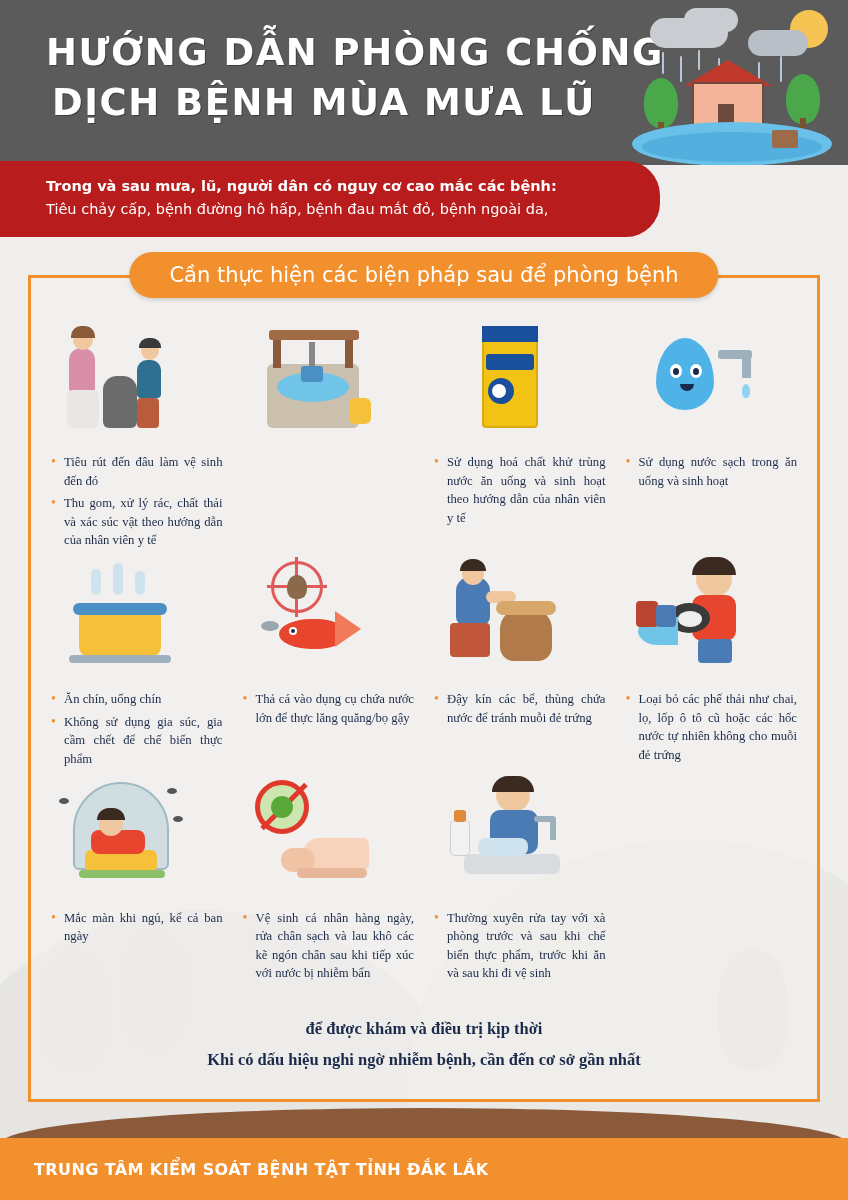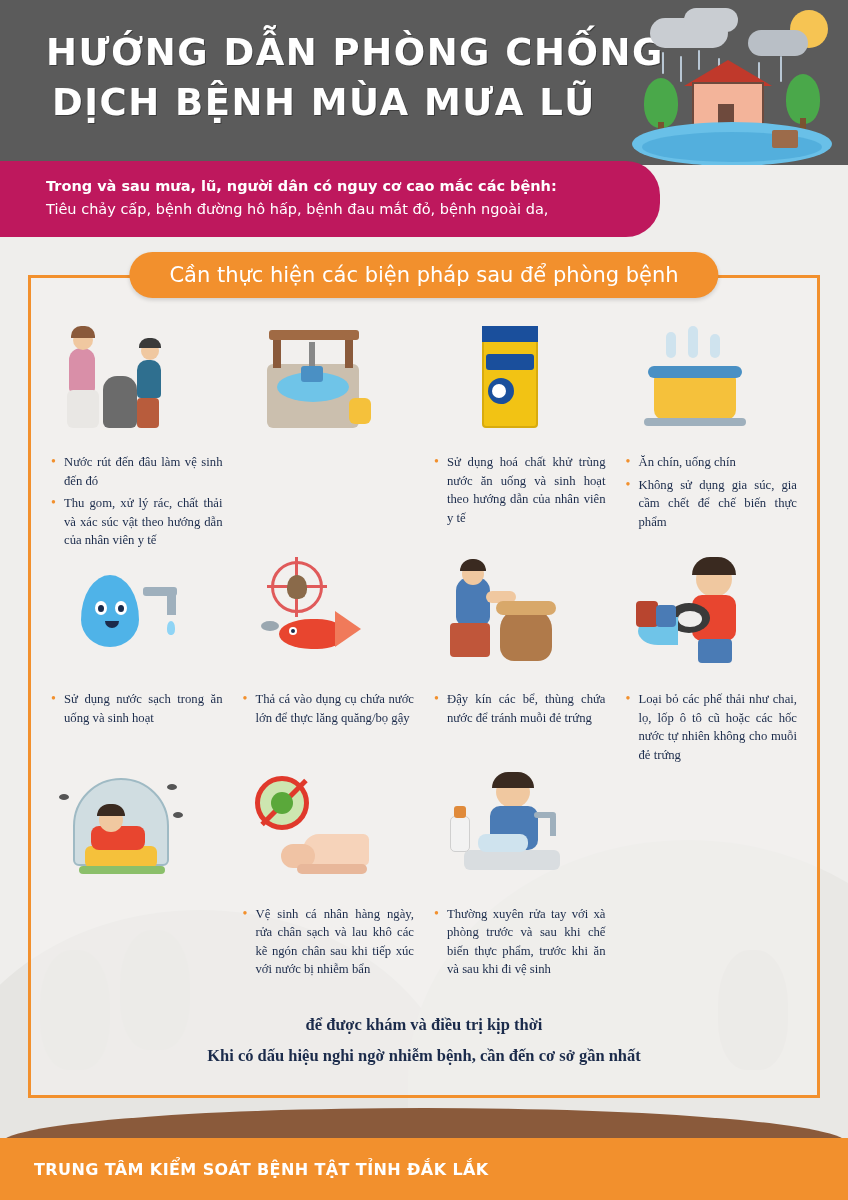--- a/index.html
+++ b/index.html
@@ -70,21 +70,21 @@
     background:#4aa8d8; border-radius:50%; opacity:.7;
   }
   .treeh { position:absolute; width:34px; height:50px; background:#4aa84a; border-radius:50% 50% 45% 45%; }
   .trunk { position:absolute; width:6px; height:18px; background:#7a5230; }
 
   
   .intro {
     position: relative; z-index: 3;
     margin-top: -4px;
     width: 660px;
-    background: #be185d;
+    background: #b91c1c;
     color: #fff;
     border-radius: 0 34px 34px 0;
     padding: 14px 34px 16px 46px;
     font-family: "DejaVu Sans", sans-serif;
     font-size: 14.5px;
     line-height: 1.6;
   }
   .intro .line1 { font-weight: bold; }
 
   
@@ -215,21 +215,21 @@
           <div class="sq" style="left:20px;top:6px;width:24px;height:12px;background:#8a5a3b;border-radius:10px 10px 0 0;"></div>
           <div class="sq" style="left:16px;top:70px;width:32px;height:38px;background:#e9e7e4;border-radius:6px;"></div>
           <div class="sq" style="left:52px;top:56px;width:34px;height:52px;background:#6b6b6b;border-radius:14px 14px 6px 6px;"></div>
           <div class="sq" style="left:86px;top:40px;width:24px;height:38px;background:#2f6f8f;border-radius:10px 10px 4px 4px;"></div>
           <div class="sq" style="left:90px;top:22px;width:18px;height:18px;background:#f0c8a0;border-radius:50%;"></div>
           <div class="sq" style="left:88px;top:18px;width:22px;height:10px;background:#3a3a3a;border-radius:9px 9px 0 0;"></div>
           <div class="sq" style="left:86px;top:78px;width:22px;height:30px;background:#b85c3c;border-radius:4px;"></div>
         </div>
       </div>
       <ul class="bullets">
-        <li>Nước rút đến đâu làm vệ sinh đến đó</li>
+        <li>Tiêu rút đến đâu làm vệ sinh đến đó</li>
         <li>Thu gom, xử lý rác, chất thải và xác súc vật theo hướng dẫn của nhân viên y tế</li>
       </ul>
     </div>
 
     <div class="cell">
       <div class="art">
         <div class="ill">
           <div class="sq" style="left:24px;top:44px;width:92px;height:64px;background:#cbbfae;border-radius:6px;"></div>
           <div class="sq" style="left:34px;top:52px;width:72px;height:30px;background:#6fc4e8;border-radius:50%;"></div>
           <div class="sq" style="left:30px;top:18px;width:8px;height:30px;background:#8a5a3b;"></div>
@@ -247,37 +247,20 @@
         <div class="ill">
           <div class="sq" style="left:48px;top:6px;width:56px;height:102px;background:#f2c314;border-radius:4px;border:2px solid #d8ab0e;"></div>
           <div class="sq" style="left:48px;top:6px;width:56px;height:16px;background:#1a4f9c;"></div>
           <div class="sq" style="left:52px;top:34px;width:48px;height:16px;background:#1a4f9c;border-radius:3px;"></div>
           <div class="sq" style="left:54px;top:58px;width:26px;height:26px;background:#1a4f9c;border-radius:50%;"></div>
           <div class="sq" style="left:58px;top:64px;width:14px;height:14px;background:#fff;border-radius:50%;"></div>
         </div>
       </div>
       <ul class="bullets">
         <li>Sử dụng hoá chất khử trùng nước ăn uống và sinh hoạt theo hướng dẫn của nhân viên y tế</li>
-      </ul>
-    </div>
-
-    <div class="cell">
-      <div class="art">
-        <div class="ill">
-          <div class="sq" style="left:40px;top:12px;width:10px;height:26px;background:#cfe3ee;border-radius:6px;"></div>
-          <div class="sq" style="left:62px;top:6px;width:10px;height:32px;background:#cfe3ee;border-radius:6px;"></div>
-          <div class="sq" style="left:84px;top:14px;width:10px;height:24px;background:#cfe3ee;border-radius:6px;"></div>
-          <div class="sq" style="left:28px;top:56px;width:82px;height:44px;background:#f5c13b;border-radius:4px 4px 10px 10px;"></div>
-          <div class="sq" style="left:22px;top:46px;width:94px;height:12px;background:#4a90c4;border-radius:6px;"></div>
-          <div class="sq" style="left:18px;top:98px;width:102px;height:8px;background:#9fb0bd;border-radius:4px;"></div>
-        </div>
-      </div>
-      <ul class="bullets">
-        <li>Ăn chín, uống chín</li>
-        <li>Không sử dụng gia súc, gia cầm chết để chế biến thực phẩm</li>
       </ul>
     </div>
 
     <div class="cell">
       <div class="art">
         <div class="ill">
           <div class="sq" style="left:30px;top:18px;width:58px;height:72px;background:#4fb3e8;border-radius:50% 50% 50% 50% / 62% 62% 38% 38%;"></div>
           <div class="sq" style="left:44px;top:44px;width:12px;height:14px;background:#fff;border-radius:50%;"></div>
           <div class="sq" style="left:64px;top:44px;width:12px;height:14px;background:#fff;border-radius:50%;"></div>
           <div class="sq" style="left:47px;top:48px;width:6px;height:7px;background:#1b2b4b;border-radius:50%;"></div>
@@ -289,20 +272,37 @@
         </div>
       </div>
       <ul class="bullets">
         <li>Sử dụng nước sạch trong ăn uống và sinh hoạt</li>
       </ul>
     </div>
 
     <div class="cell">
       <div class="art">
         <div class="ill">
+          <div class="sq" style="left:40px;top:12px;width:10px;height:26px;background:#cfe3ee;border-radius:6px;"></div>
+          <div class="sq" style="left:62px;top:6px;width:10px;height:32px;background:#cfe3ee;border-radius:6px;"></div>
+          <div class="sq" style="left:84px;top:14px;width:10px;height:24px;background:#cfe3ee;border-radius:6px;"></div>
+          <div class="sq" style="left:28px;top:56px;width:82px;height:44px;background:#f5c13b;border-radius:4px 4px 10px 10px;"></div>
+          <div class="sq" style="left:22px;top:46px;width:94px;height:12px;background:#4a90c4;border-radius:6px;"></div>
+          <div class="sq" style="left:18px;top:98px;width:102px;height:8px;background:#9fb0bd;border-radius:4px;"></div>
+        </div>
+      </div>
+      <ul class="bullets">
+        <li>Ăn chín, uống chín</li>
+        <li>Không sử dụng gia súc, gia cầm chết để chế biến thực phẩm</li>
+      </ul>
+    </div>
+
+    <div class="cell">
+      <div class="art">
+        <div class="ill">
           <div class="sq" style="left:28px;top:4px;width:52px;height:52px;border:3px solid #e05a5a;border-radius:50%;"></div>
           <div class="sq" style="left:52px;top:0px;width:3px;height:60px;background:#e05a5a;"></div>
           <div class="sq" style="left:24px;top:28px;width:60px;height:3px;background:#e05a5a;"></div>
           <div class="sq" style="left:44px;top:18px;width:20px;height:24px;background:#8a6a4a;border-radius:50% 50% 40% 40%;"></div>
           <div class="sq" style="left:36px;top:62px;width:64px;height:30px;background:#e8452f;border-radius:50% 40% 40% 50%;"></div>
           <div class="sq" style="left:92px;top:54px;width:0;height:0;border-top:18px solid transparent;border-bottom:18px solid transparent;border-left:26px solid #f07a5a;"></div>
           <div class="sq" style="left:46px;top:70px;width:8px;height:8px;background:#fff;border-radius:50%;"></div>
           <div class="sq" style="left:48px;top:72px;width:4px;height:4px;background:#1b2b4b;border-radius:50%;"></div>
           <div class="sq" style="left:18px;top:64px;width:18px;height:10px;background:#9aa7b0;border-radius:50%;"></div>
         </div>
@@ -355,20 +355,23 @@
           <div class="sq" style="left:34px;top:74px;width:72px;height:22px;background:#f5c13b;border-radius:6px;"></div>
           <div class="sq" style="left:40px;top:54px;width:54px;height:24px;background:#e8452f;border-radius:8px;"></div>
           <div class="sq" style="left:48px;top:36px;width:24px;height:24px;background:#f0c8a0;border-radius:50%;"></div>
           <div class="sq" style="left:46px;top:32px;width:28px;height:12px;background:#3a2a20;border-radius:12px 12px 0 0;"></div>
           <div class="sq" style="left:28px;top:94px;width:86px;height:8px;background:#8bbf6a;border-radius:4px;"></div>
           <div class="sq" style="left:8px;top:22px;width:10px;height:6px;background:#555;border-radius:50%;"></div>
           <div class="sq" style="left:122px;top:40px;width:10px;height:6px;background:#555;border-radius:50%;"></div>
           <div class="sq" style="left:116px;top:12px;width:10px;height:6px;background:#555;border-radius:50%;"></div>
         </div>
       </div>
+      <ul class="bullets">
+        <li>Mắc màn khi ngủ, kể cả ban ngày</li>
+      </ul>
     </div>
 
 
     <div class="cell">
       <div class="art">
         <div class="ill">
           <div class="sq" style="left:12px;top:4px;width:54px;height:54px;border:5px solid #e0392b;border-radius:50%;background:#cde6b0;"></div>
           <div class="sq" style="left:10px;top:28px;width:62px;height:5px;background:#e0392b;transform:rotate(-45deg);"></div>
           <div class="sq" style="left:28px;top:20px;width:22px;height:22px;background:#5aa83a;border-radius:50%;"></div>
           <div class="sq" style="left:60px;top:62px;width:66px;height:32px;background:#f6d3ba;border-radius:40px 14px 14px 40px;"></div>

